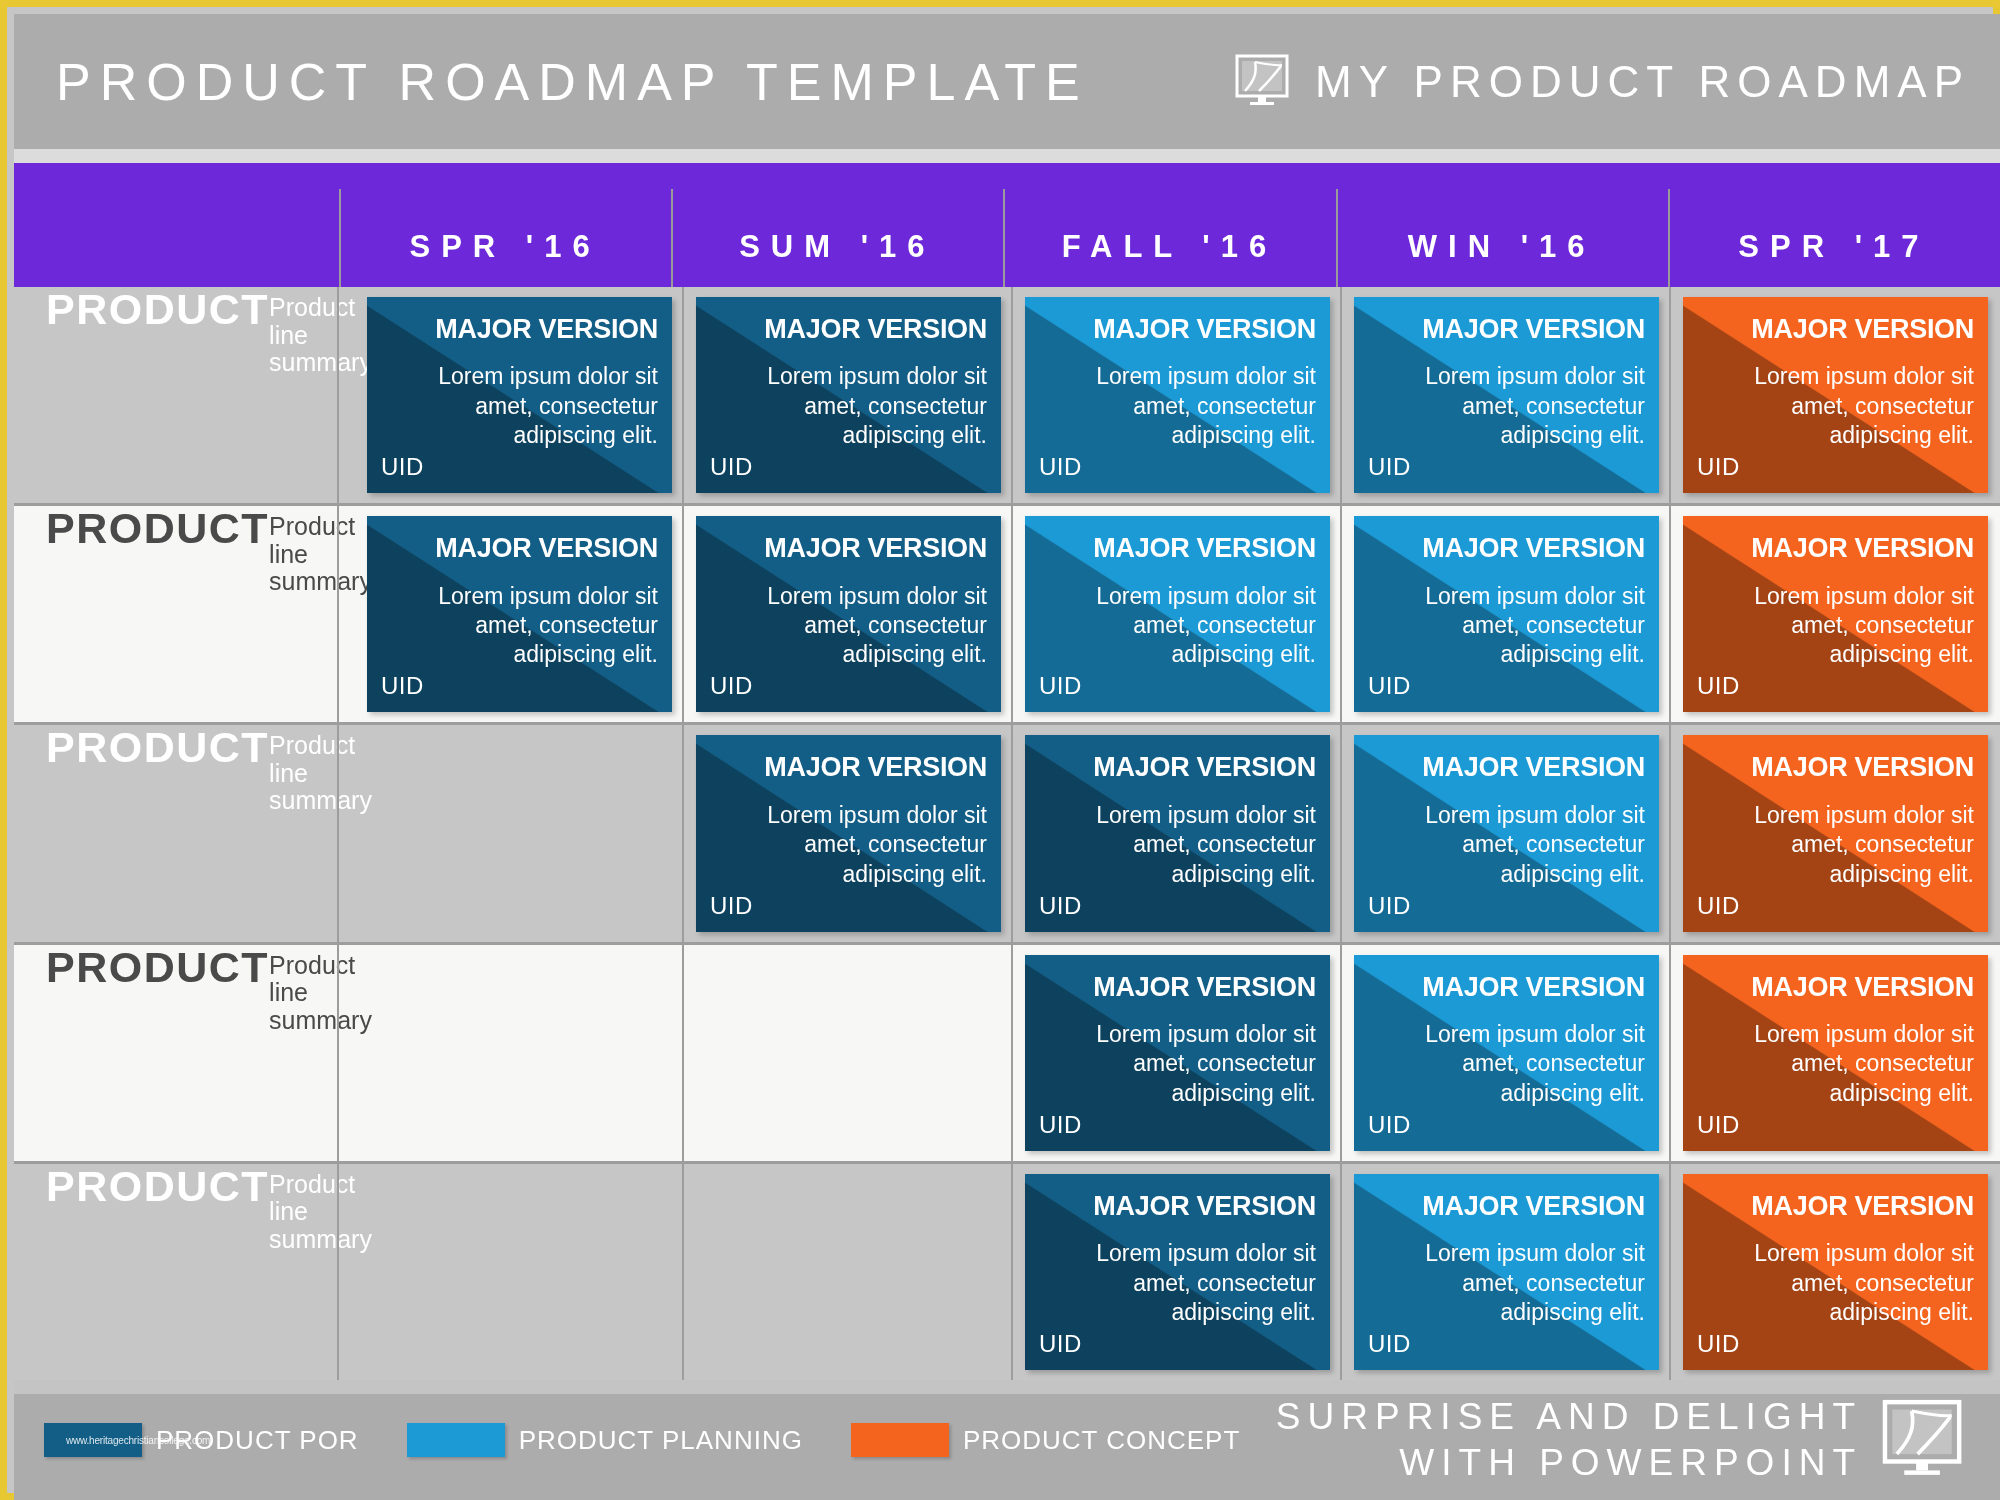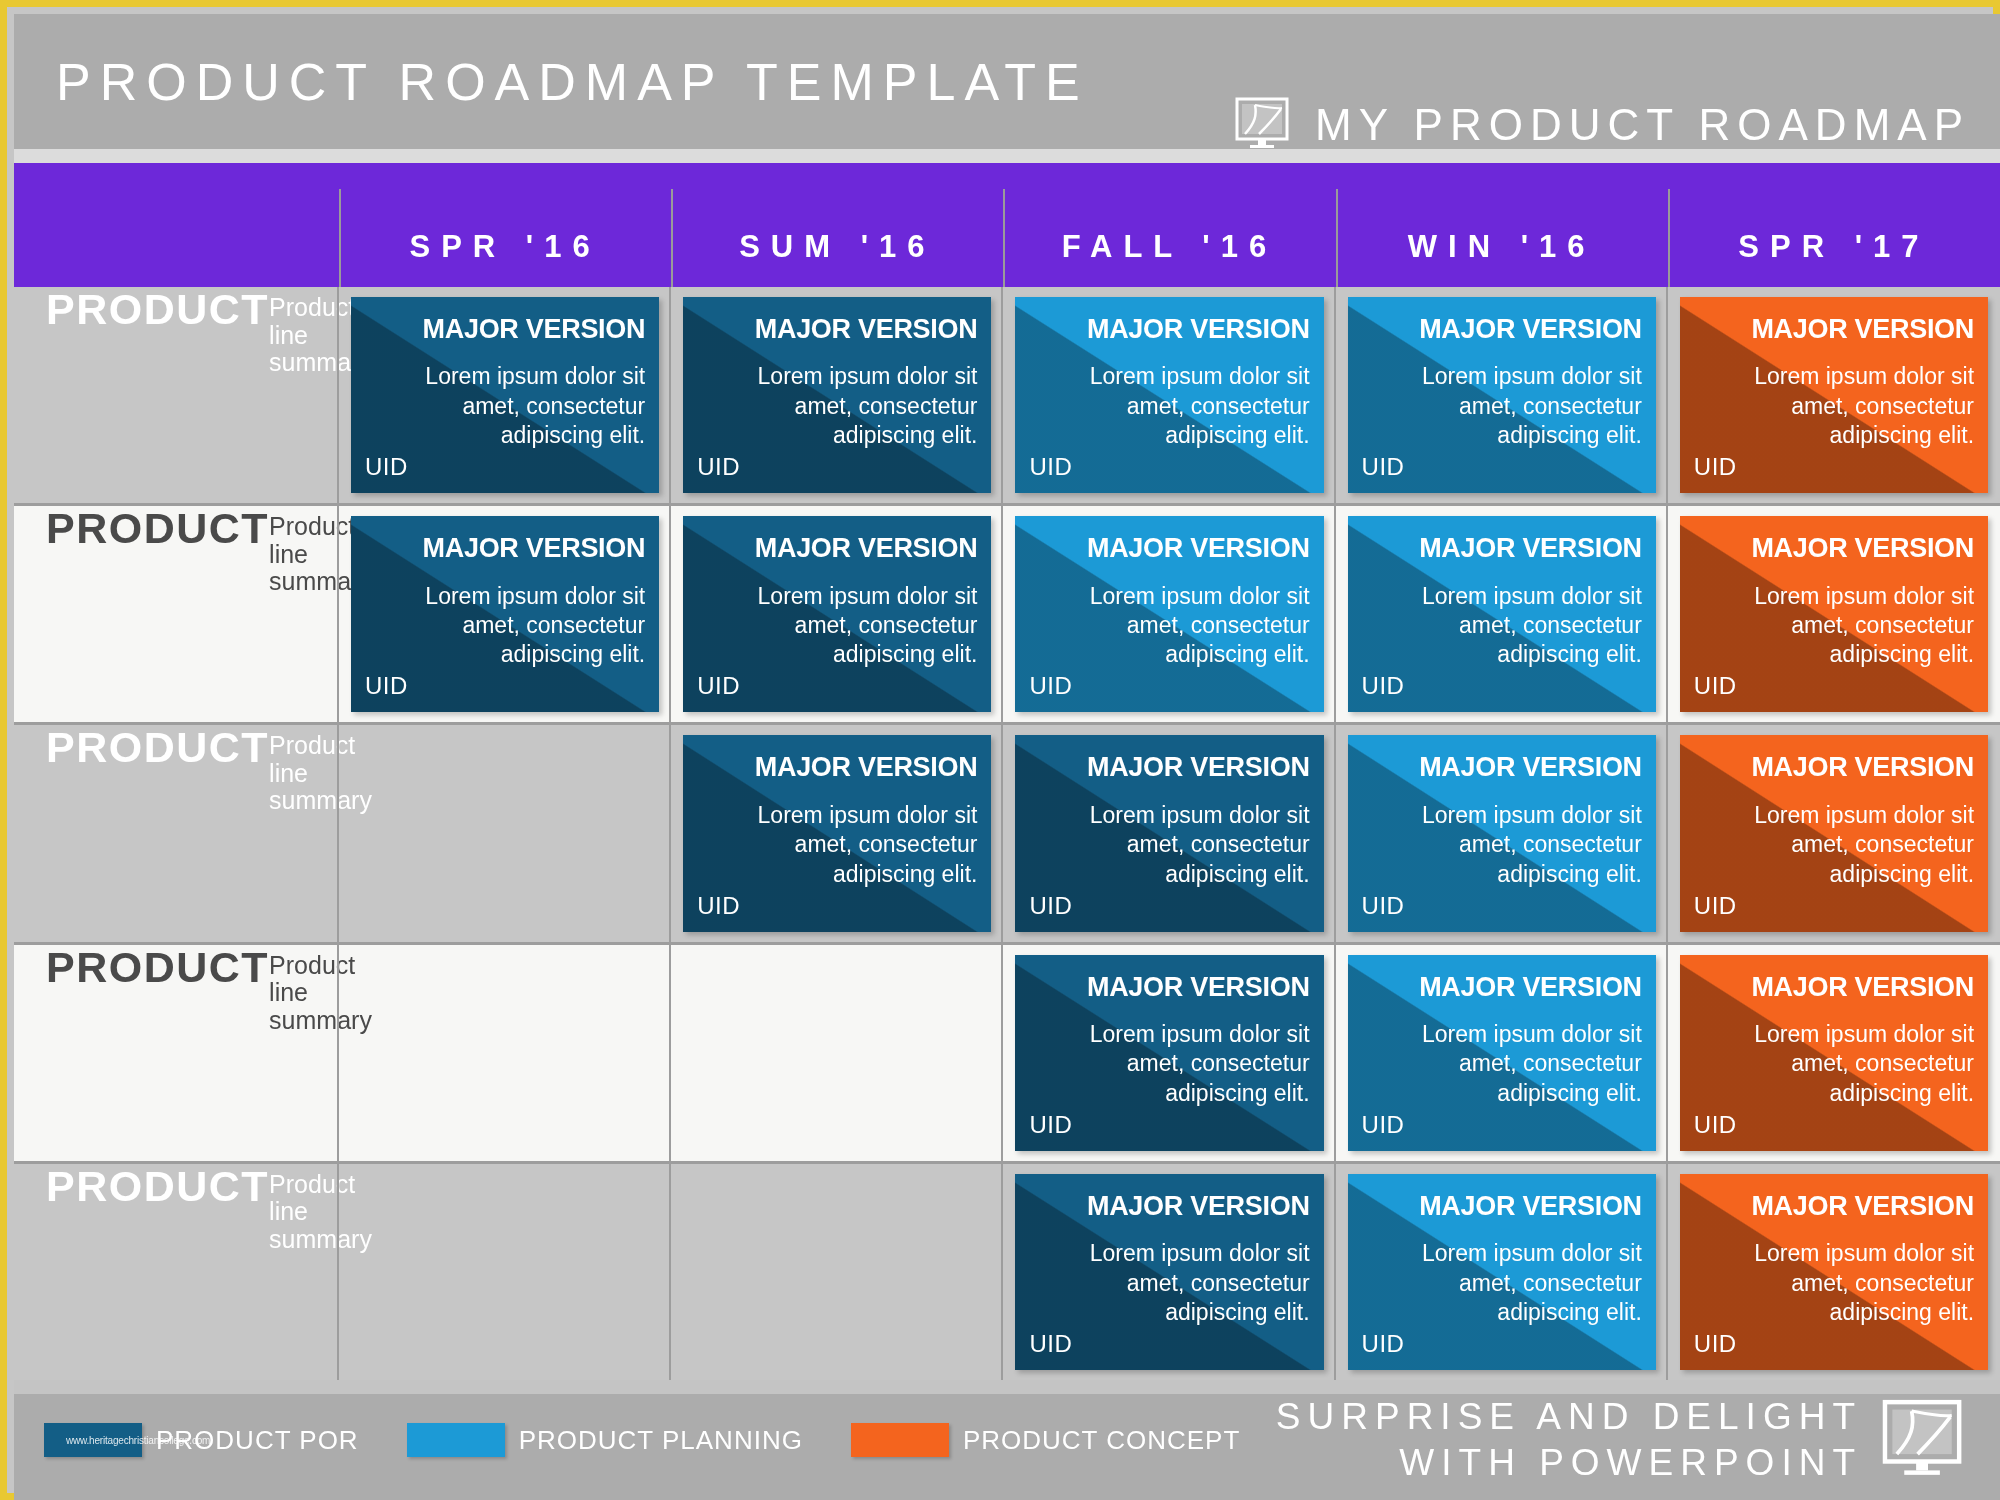--- a/index.html
+++ b/index.html
@@ -24,21 +24,21 @@
   .header-title{
     margin-left:42px;
     color:#FFFFFF;
     font-size:52px;
     font-weight:400;
     letter-spacing:9px;
     white-space:nowrap;
   }
   .header-right{
     position:absolute;right:30px;top:50%;transform:translateY(-50%);
-    display:flex;align-items:center;gap:18px;margin-top:43px;
+    display:flex;align-items:center;gap:18px;
   }
   .header-brand{
     color:#FFFFFF;font-size:44px;font-weight:400;letter-spacing:7px;white-space:nowrap;
   }
   .logo-mark{display:block;}
 
   
   .header-strip{
     position:absolute;left:7px;top:142px;width:1986px;height:14px;
     background:#DCDCDC;
@@ -88,21 +88,21 @@
   .row-label:after{
     content:"";position:absolute;right:0;top:0;bottom:0;width:2px;background:#9D9D9D;
   }
   .rl-title{font-size:43px;font-weight:700;letter-spacing:1.5px;line-height:1.05;}
   .rl-sub{font-size:25px;font-weight:400;margin-top:7px;line-height:1.1;}
   .shade-dark .rl-title{color:#FFFFFF;}
   .shade-dark .rl-sub{color:#FFFFFF;}
   .shade-light .rl-title{color:#4A4A4A;}
   .shade-light .rl-sub{color:#4A4A4A;}
 
-  .cells{flex:1;display:flex;}
+  .cells{flex:1;display:flex;padding-left:16px;}
   .cell{
     flex:1;position:relative;
     display:flex;align-items:center;justify-content:center;
     box-sizing:border-box;
     padding:10px 12px;
   }
   .cell:after{
     content:"";position:absolute;right:0;top:0;bottom:0;width:2px;background:#9D9D9D;
   }
   .cell:last-child:after{display:none;}

